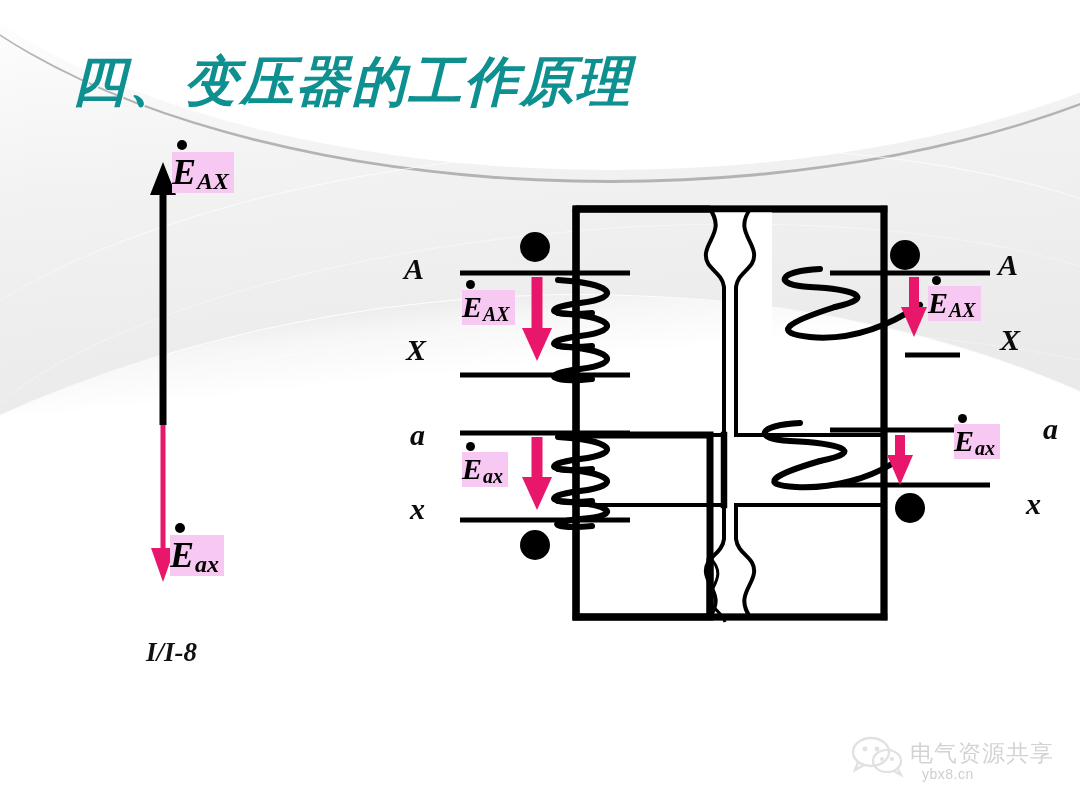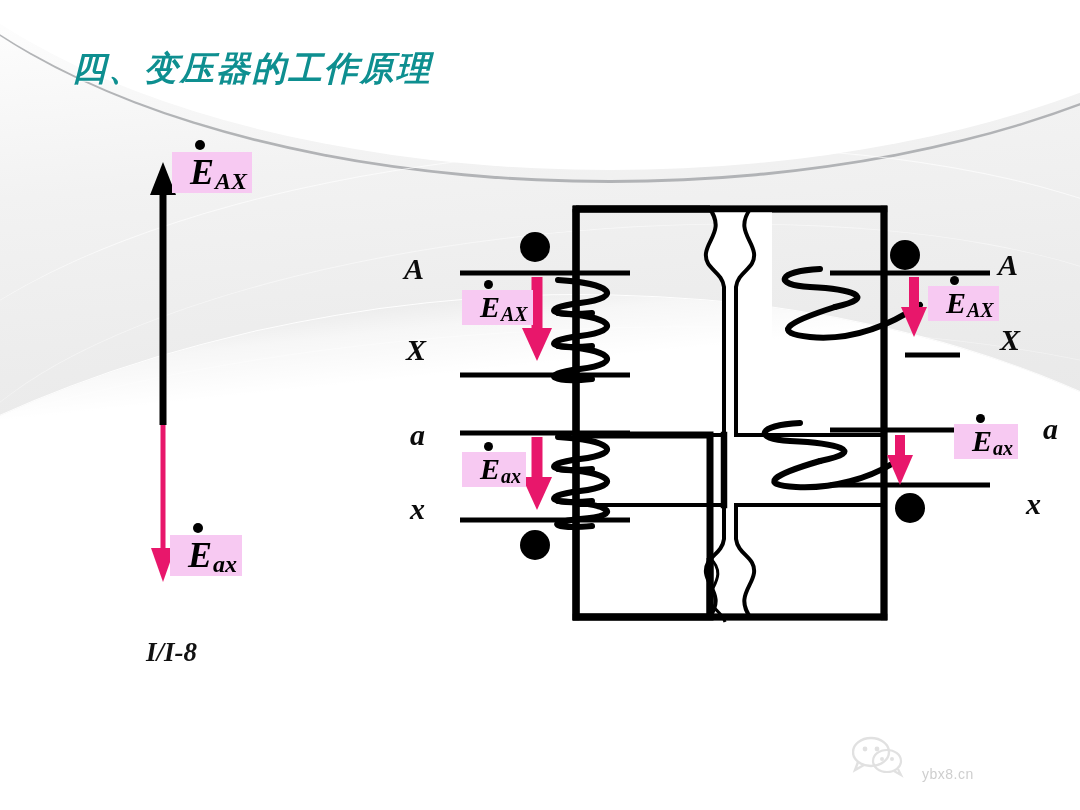--- a/index.html
+++ b/index.html
@@ -55,42 +55,42 @@
     border-top:1px solid rgba(255,255,255,.65);
     transform:rotate(-3deg);
     opacity:.6;
   }
 
   
   .title{
     position:absolute;left:72px;top:46px;
     font-family:"Liberation Serif",serif;
     font-style:italic;font-weight:bold;
-    font-size:34px;letter-spacing:2px;
+    font-size:54px;letter-spacing:2px;
     color:#0e8f90;
     text-shadow:1px 1px 0 rgba(255,255,255,.9);
     white-space:nowrap;
   }
 
   
   .phasor{position:absolute;left:120px;top:150px;width:220px;height:450px;}
   .caption{
     position:absolute;left:146px;top:637px;
     font-family:"Liberation Serif",serif;
     font-style:italic;font-weight:bold;font-size:27px;color:#111;
   }
 
   
   .circuit{position:absolute;left:380px;top:185px;width:700px;height:460px;}
 
   
   .elabel{
     position:absolute;
     background:#f7c9f2;
-    padding:2px 5px 3px 18px;
+    padding:2px 5px 3px 0;
     line-height:1;
     white-space:nowrap;
     font-family:"Liberation Serif",serif;
   }
   .elabel .evar{
     font-style:italic;font-weight:bold;font-size:30px;color:#000;
     position:relative;display:inline-block;
   }
   .elabel .edot{
     position:absolute;width:9px;height:9px;border-radius:50%;background:#000;
@@ -319,16 +319,17 @@
     <svg width="52" height="42" viewBox="0 0 52 42">
       <ellipse cx="19" cy="16" rx="18" ry="14" fill="none" stroke="#cfcfcf" stroke-width="2.4"></ellipse>
       <path d="M6,26 L3,34 L12,29" fill="none" stroke="#cfcfcf" stroke-width="2.4"></path>
       <circle cx="13" cy="13" r="2.4" fill="#cfcfcf"></circle>
       <circle cx="25" cy="13" r="2.4" fill="#cfcfcf"></circle>
       <ellipse cx="35" cy="25" rx="14" ry="11" fill="none" stroke="#cfcfcf" stroke-width="2.2"></ellipse>
       <path d="M46,33 L49,39 L42,35" fill="none" stroke="#cfcfcf" stroke-width="2.2"></path>
       <circle cx="30" cy="23" r="2" fill="#cfcfcf"></circle>
       <circle cx="40" cy="23" r="2" fill="#cfcfcf"></circle>
     </svg>
+    <div class="wm-text">电气资源共享</div>
     <div class="wm-url">ybx8.cn</div>
   </div>
 
 </div>
 
 </body></html>

